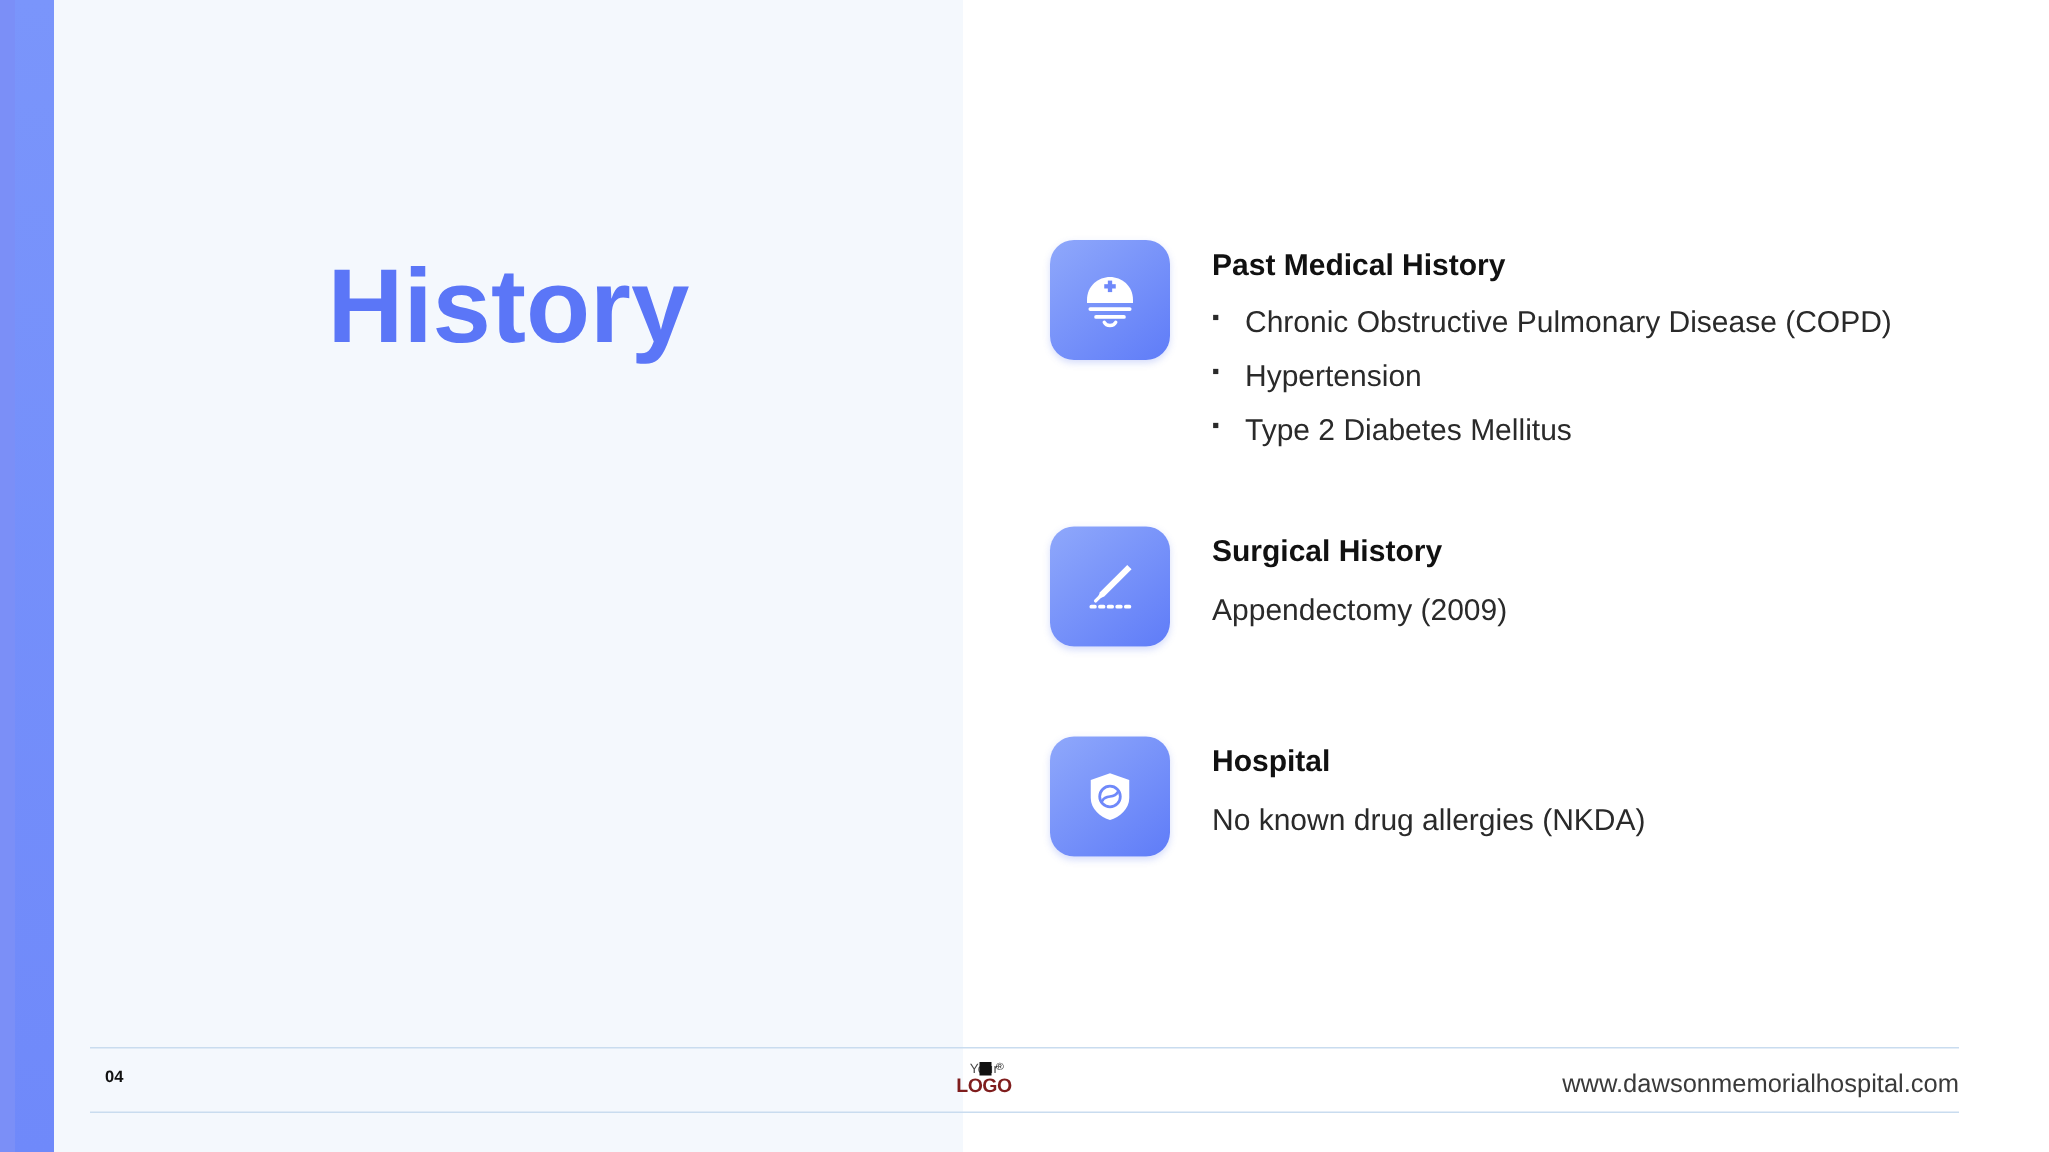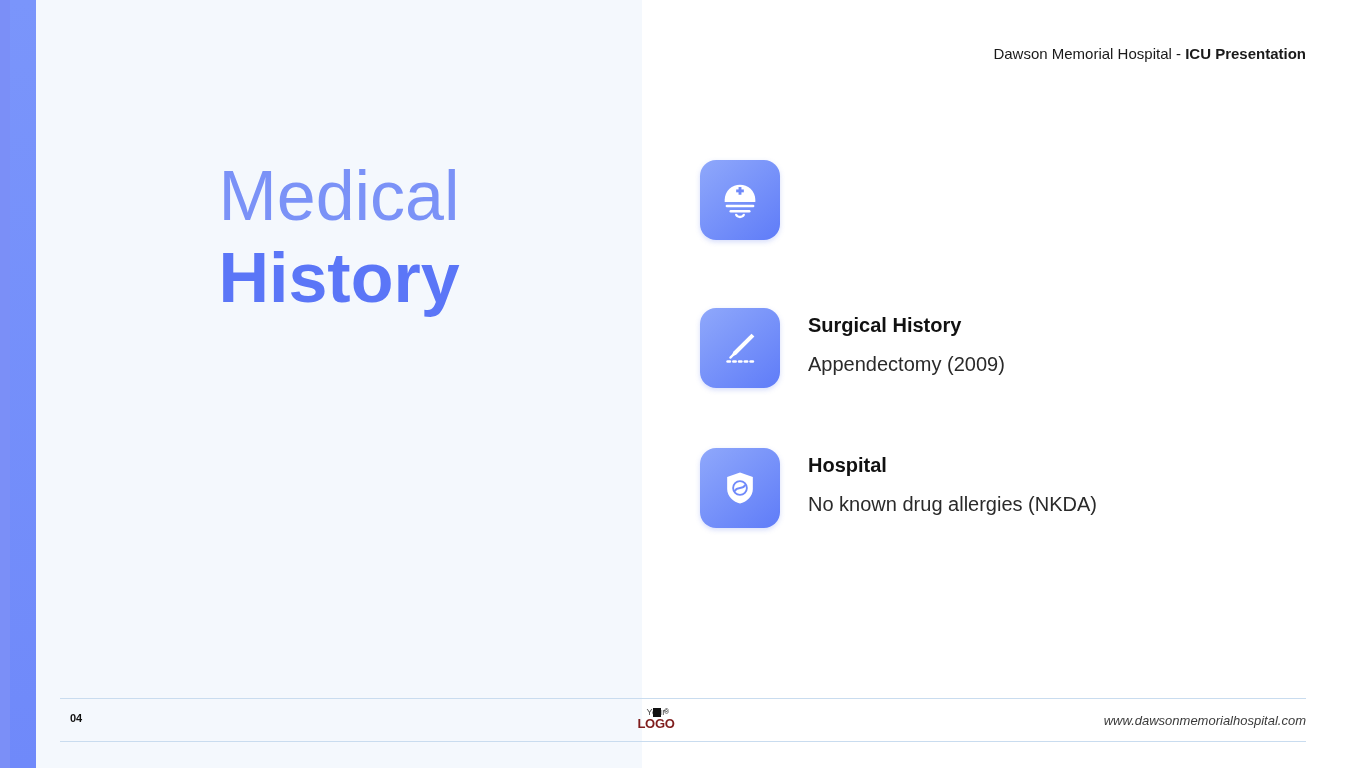--- a/index.html
+++ b/index.html
@@ -143,21 +143,21 @@
     top: 0;
     color: #2a2a2a;
     font-size: 14px;
   }
   .item-body {
     font-size: 20px;
     color: #2a2a2a;
     margin: 0;
     line-height: 1.3;
   }
-  .item-2 { margin-top: 68px; }
+  .item-2 { margin-top: 40px; }
   .item-3 { margin-top: 60px; }
   
   .footer-line-top {
     position: absolute;
     left: 60px;
     right: 60px;
     top: 698px;
     height: 1px;
     background: #c9dcef;
   }
@@ -174,23 +174,22 @@
     left: 70px;
     top: 712px;
     font-size: 11px;
     font-weight: 700;
     color: #111111;
   }
   .footer-url {
     position: absolute;
     right: 60px;
     top: 713px;
-    font-size: 13px;
+    font-size: 17px;
     color: #3a3a3a;
-    font-style: italic;
   }
   .logo {
     position: absolute;
     left: 628px;
     top: 708px;
     width: 56px;
     text-align: center;
     line-height: 1;
   }
   .logo-your {
@@ -224,44 +223,46 @@
 </style>
 </head>
 <body>
 
 <div class="slide">
 
   <div class="edge-bar"></div>
   <div class="edge-bar-2"></div>
   <div class="left-panel"></div>
 
-  <div class="header">
-    <span>Dawson Memorial Hospital - </span><span class="bold">ICU Presentation</span>
-  </div>
 
   <div class="title-block">
-    <span class="title-line1">Medical</span>
     <span class="title-line2">History</span>
   </div>
 
   <div class="content">
 
     <div class="item item-1">
       <div class="item-row">
         <div class="icon-tile">
           <svg width="46" height="46" viewBox="0 0 48 48" fill="none">
             <path d="M8 24 C8 14, 16 8, 24 8 C32 8, 40 14, 40 24 L40 26 L8 26 Z" fill="#ffffff"></path>
             <rect x="20" y="13" width="8" height="3" fill="#6f89fa"></rect>
             <rect x="22.5" y="10.5" width="3" height="8" fill="#6f89fa"></rect>
             <rect x="9" y="29" width="30" height="2.6" rx="1.3" fill="#ffffff"></rect>
             <rect x="13" y="34.5" width="22" height="2.6" rx="1.3" fill="#ffffff"></rect>
             <path d="M20 39.5 C21.5 42.5, 26.5 42.5, 28 39.5" stroke="#ffffff" stroke-width="2.4" stroke-linecap="round" fill="none"></path>
           </svg>
         </div>
         <div class="item-text">
+          <p class="item-title">Past Medical History</p>
+          <ul class="bullets">
+            <li>Chronic Obstructive Pulmonary Disease (COPD)</li>
+            <li>Hypertension</li>
+            <li>Type 2 Diabetes Mellitus</li>
+          </ul>
         </div>
       </div>
     </div>
 
     <div class="item item-2">
       <div class="item-row">
         <div class="icon-tile">
           <svg width="46" height="46" viewBox="0 0 48 48" fill="none">
             <path d="M36 9 L39 12 L20 31 L15 33 L17 28 Z" fill="#ffffff"></path>
             <path d="M18 30 L14 34" stroke="#ffffff" stroke-width="2.4" stroke-linecap="round"></path>

